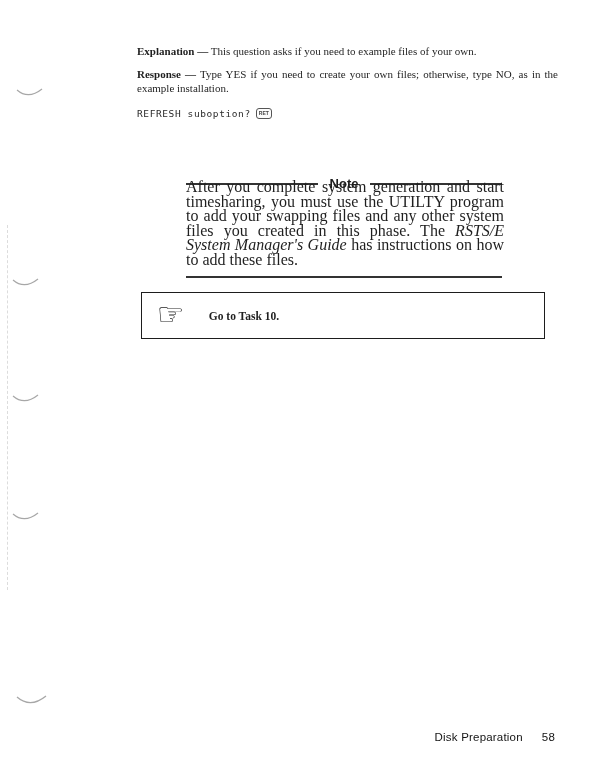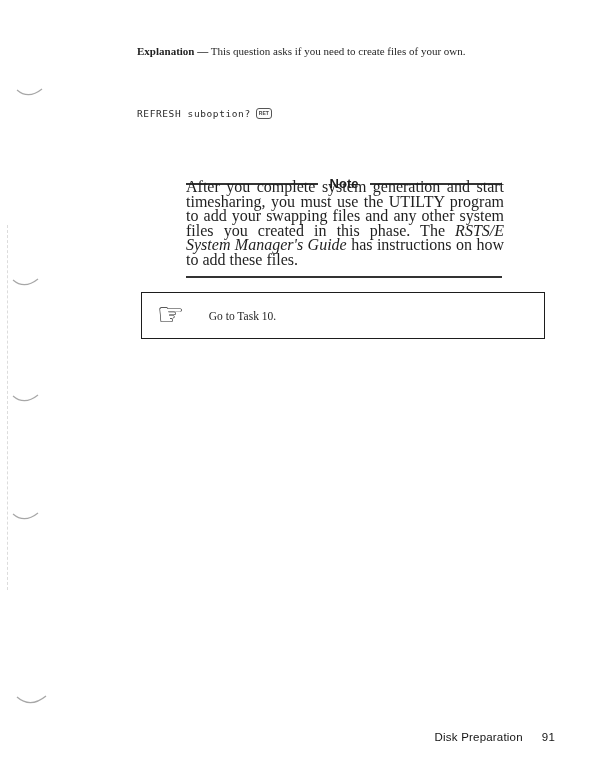--- a/index.html
+++ b/index.html
@@ -95,20 +95,21 @@
     font-family: "DejaVu Sans", sans-serif;
     font-size: 31px;
     line-height: 31px;
     color: #1d1d1d;
     margin-left: 15px;
     margin-top: -2px;
   }
   .task-text {
     margin-left: 24px;
     font-size: 11.5px;
+    font-weight: bold;
   }
   .footer {
     position: absolute;
     top: 731px;
     right: 49px;
     display: flex;
     align-items: baseline;
     gap: 19px;
     font-family: "Liberation Sans", sans-serif;
     font-weight: normal;
@@ -140,22 +141,23 @@
   <svg class="scan-curve" style="left:12px; top:390px;" width="28" height="14">
       <path d="M1,6 C8,12 16,13 26,5" stroke="#8a8a8a" stroke-width="1.2" fill="none"></path>
     </svg>
   <svg class="scan-curve" style="left:12px; top:508px;" width="28" height="14">
       <path d="M1,6 C8,12 16,13 26,5" stroke="#8a8a8a" stroke-width="1.2" fill="none"></path>
     </svg>
   <svg class="scan-curve" style="left:16px; top:690px;" width="32" height="16">
       <path d="M1,7 C9,14 19,15 30,6" stroke="#8a8a8a" stroke-width="1.3" fill="none"></path>
     </svg>
 
-  <p class="body-par" style="top:44px;"><span class="lead">Explanation —</span><span> This question asks if you need to create files of your own.</span></p>
+  <p class="body-par" style="top:44px;"><span class="lead">Explanation —</span><span> This question asks if you need to example files of your own.</span></p>
 
+  <p class="body-par" style="top:67px;"><span class="lead">Response —</span><span> Type YES if you need to create your own files; otherwise, type NO, as in the example installation.</span></p>
 
   <div class="terminal-line">
     <span>REFRESH suboption?</span>
     <span class="keycap">RET</span>
   </div>
 
 
   <div class="note-heading">
     <div class="note-rule"></div>
     <div class="note-label">Note</div>
@@ -166,16 +168,16 @@
 
   <div class="note-close-rule"></div>
 
   <div class="task-box">
     <span class="hand-icon">☞</span>
     <span class="task-text">Go to Task 10.</span>
   </div>
 
   <div class="footer">
     <span>Disk Preparation</span>
-    <span>91</span>
+    <span>58</span>
   </div>
 
 </div>
 
 </body></html>

